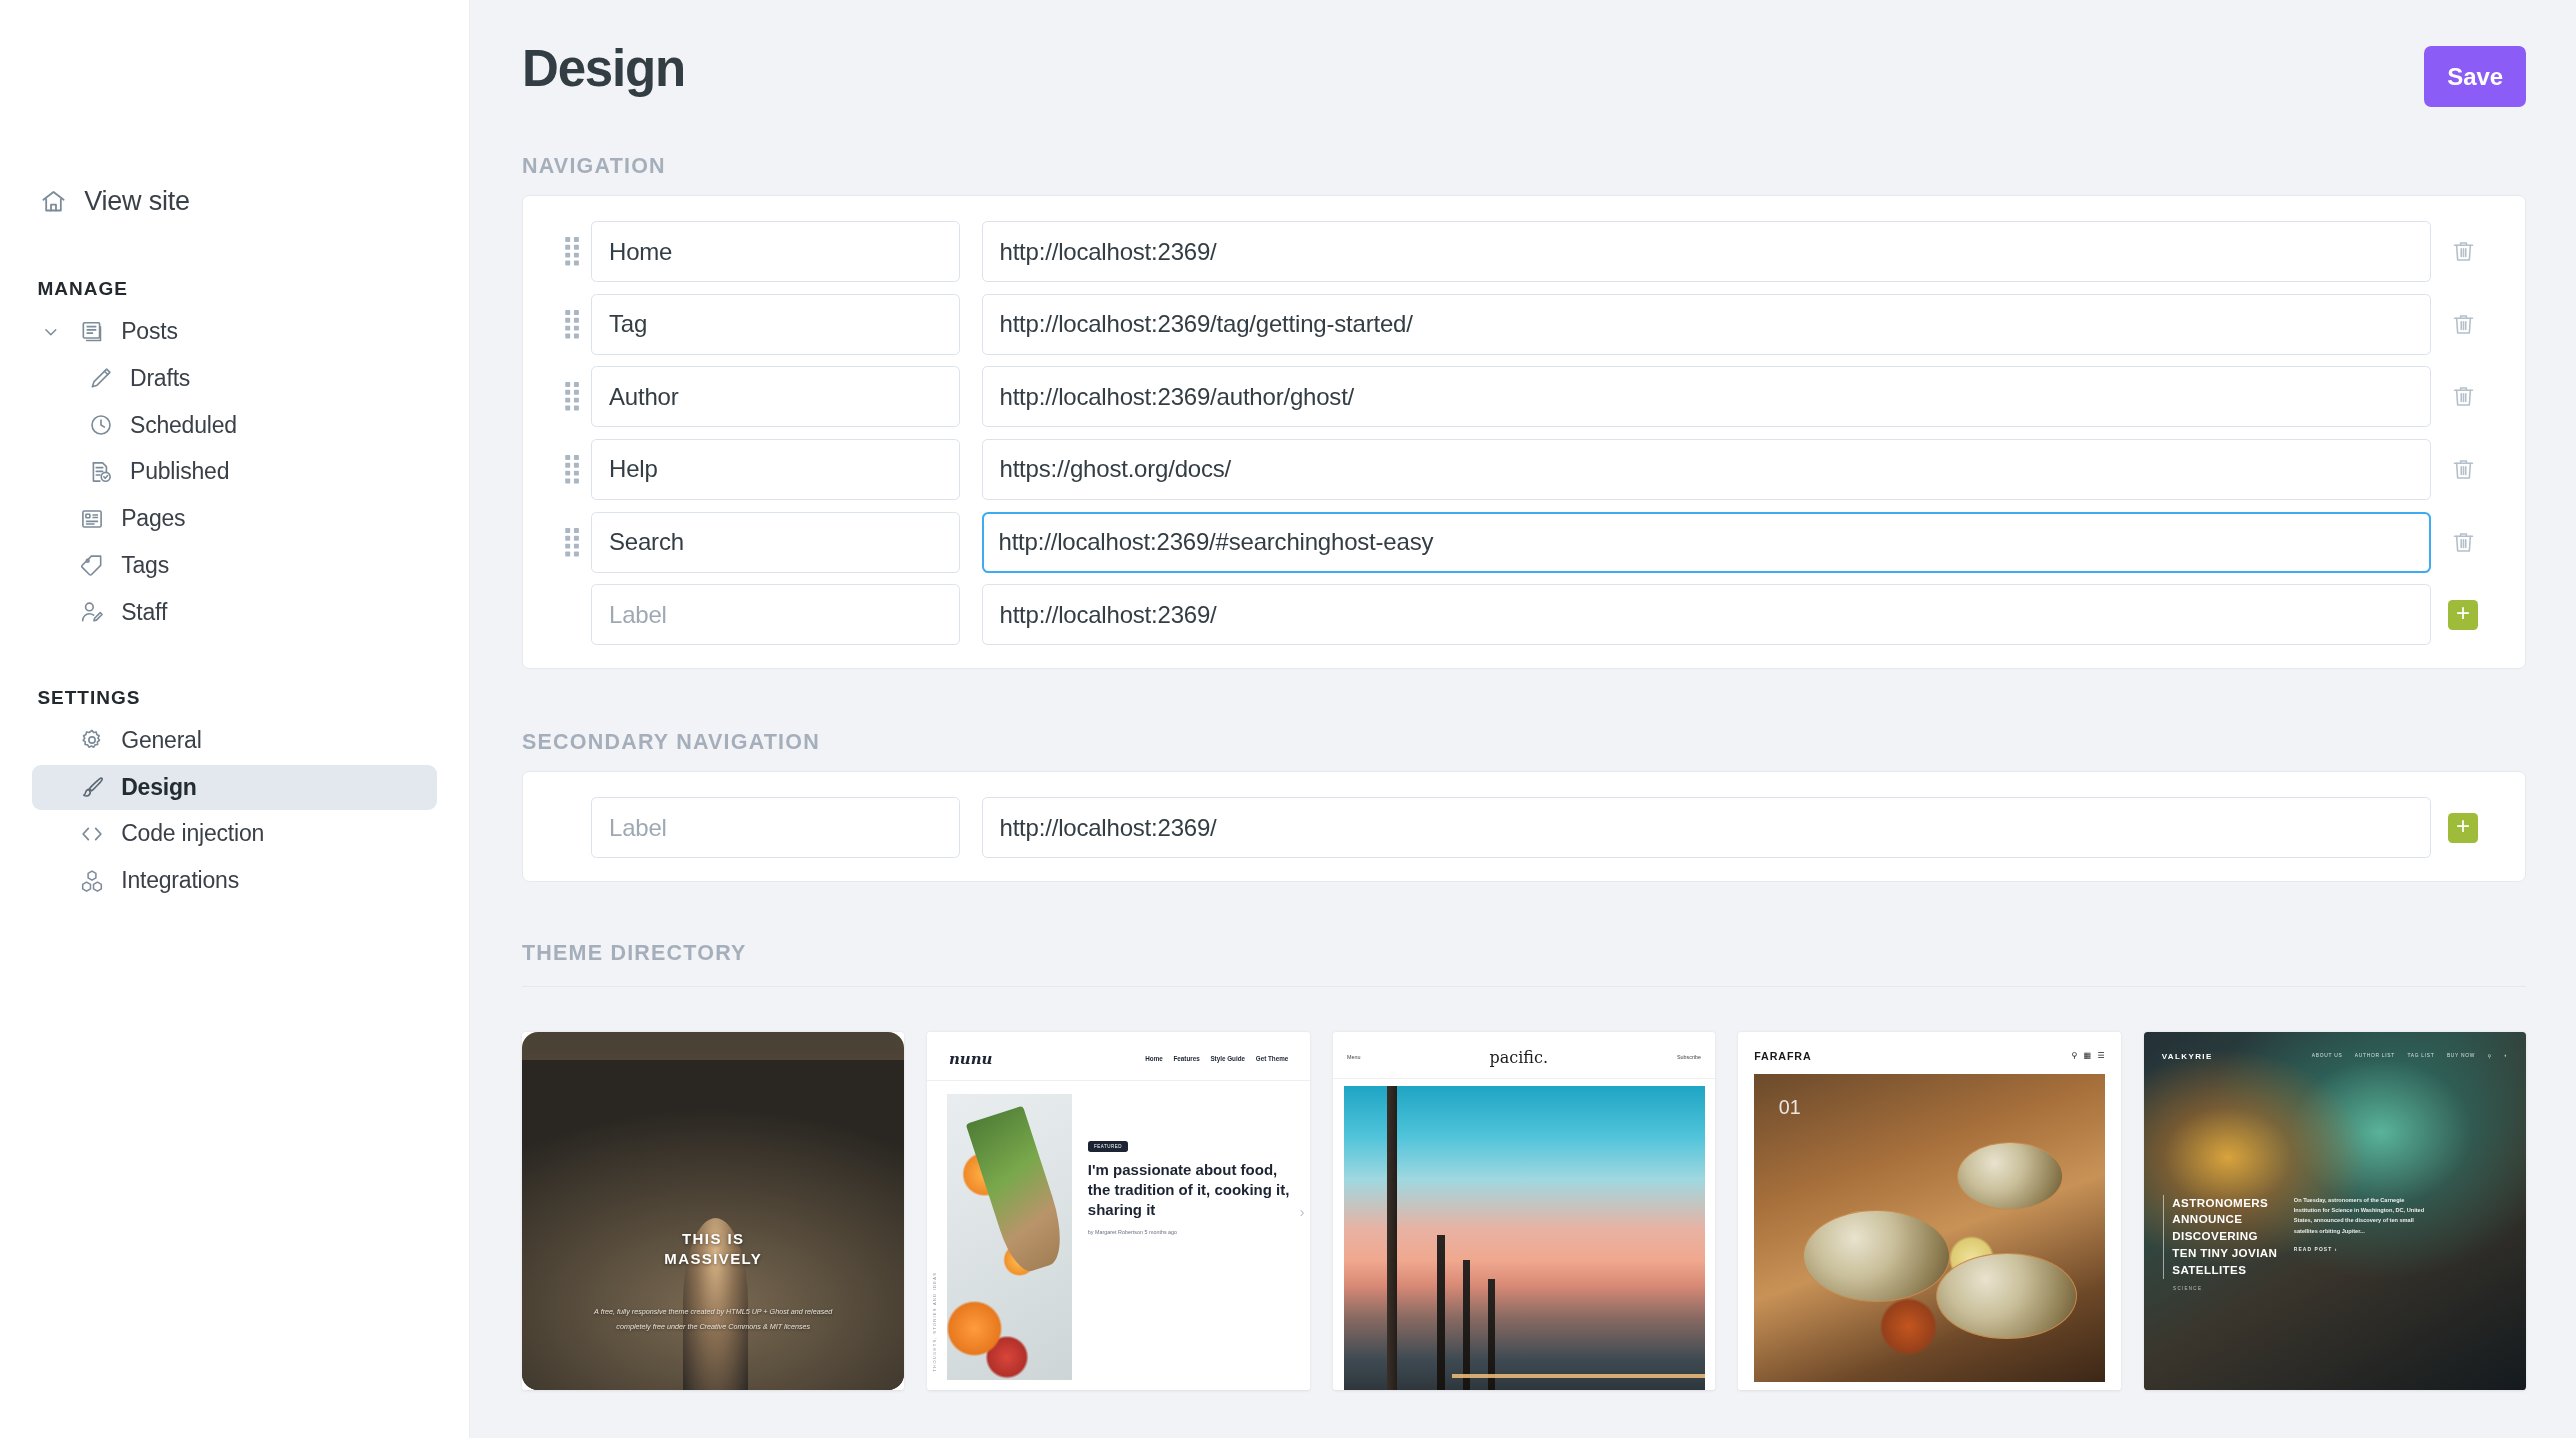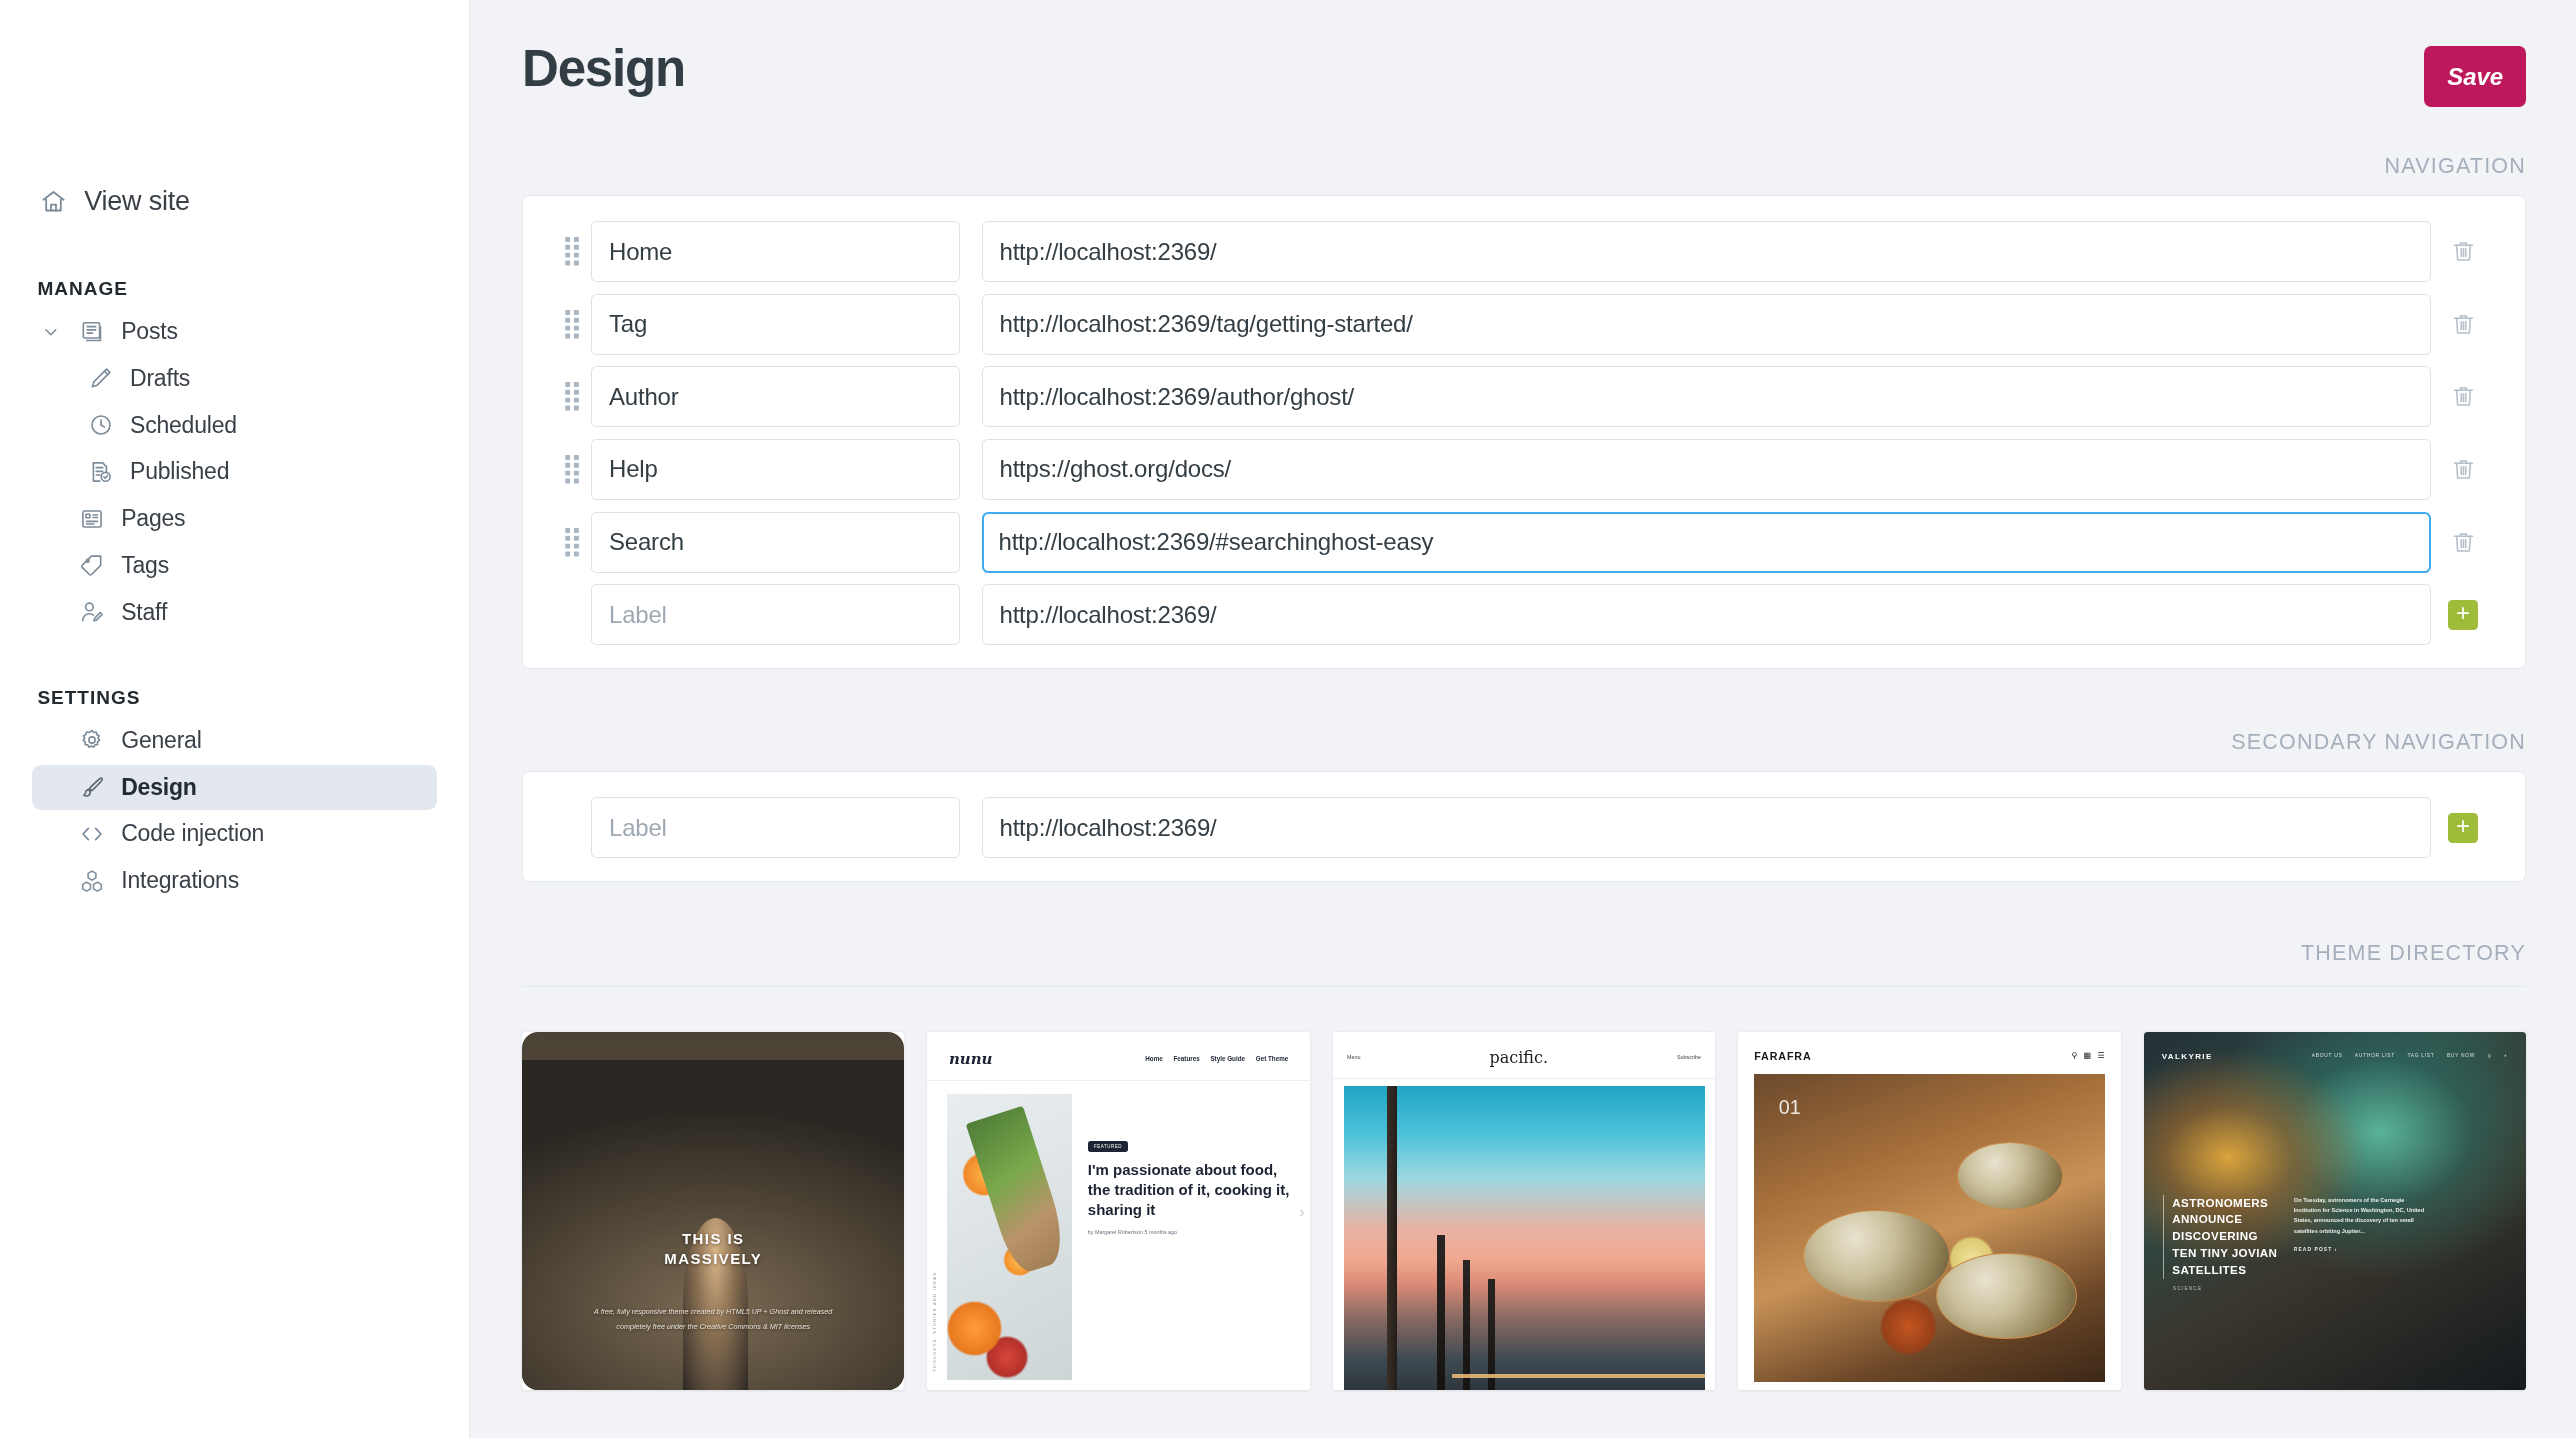--- a/index.html
+++ b/index.html
@@ -58,22 +58,22 @@
   .save-btn {
     background: #3eaaef; color: #fff; border: none;
     font-family: "Liberation Sans", sans-serif;
     font-size: 24px; font-weight: 600;
     padding: 0 23px; height: 61px; min-width: 100px;
     border-radius: 7.2px; cursor: pointer; margin-top: 7.2px;
     letter-spacing: -0.1px;
   }
 
   .section-label {
-    font-size: 21.5px; font-weight: 400; letter-spacing: 1.2px;
-    color: #a5afbb; text-transform: uppercase; text-align: right;
+    font-size: 21.5px; font-weight: 700; letter-spacing: 1.2px;
+    color: #a5afbb; text-transform: uppercase;
   }
   #nav-label { margin-top: 47px; }
   #secnav-label { margin-top: 61px; }
   #theme-label { margin-top: 59px; }
 
   .panel {
     background: #fff; border: 0.9px solid #e4e9ee; border-radius: 7.2px;
     margin-top: 16px; padding: 25px 30px 23px 30px;
   }
 
@@ -406,21 +406,21 @@
       </span>
       <span class="lbl">Integrations</span>
     </div>
 
   </nav>
 
   <main class="main">
 
     <div class="main-header">
       <h1 class="page-title">Design</h1>
-      <button class="save-btn" style="background: #be185d; font-style: italic;">Save</button>
+      <button class="save-btn" style="background: #8b5cf6;">Save</button>
     </div>
 
     <div class="section-label" id="nav-label">NAVIGATION</div>
 
     <section class="panel">
 
       <div class="nav-row">
         <span class="drag-handle">
           <svg width="15" height="29" viewBox="0 0 10 20">
               <g fill="#aab6c2">

